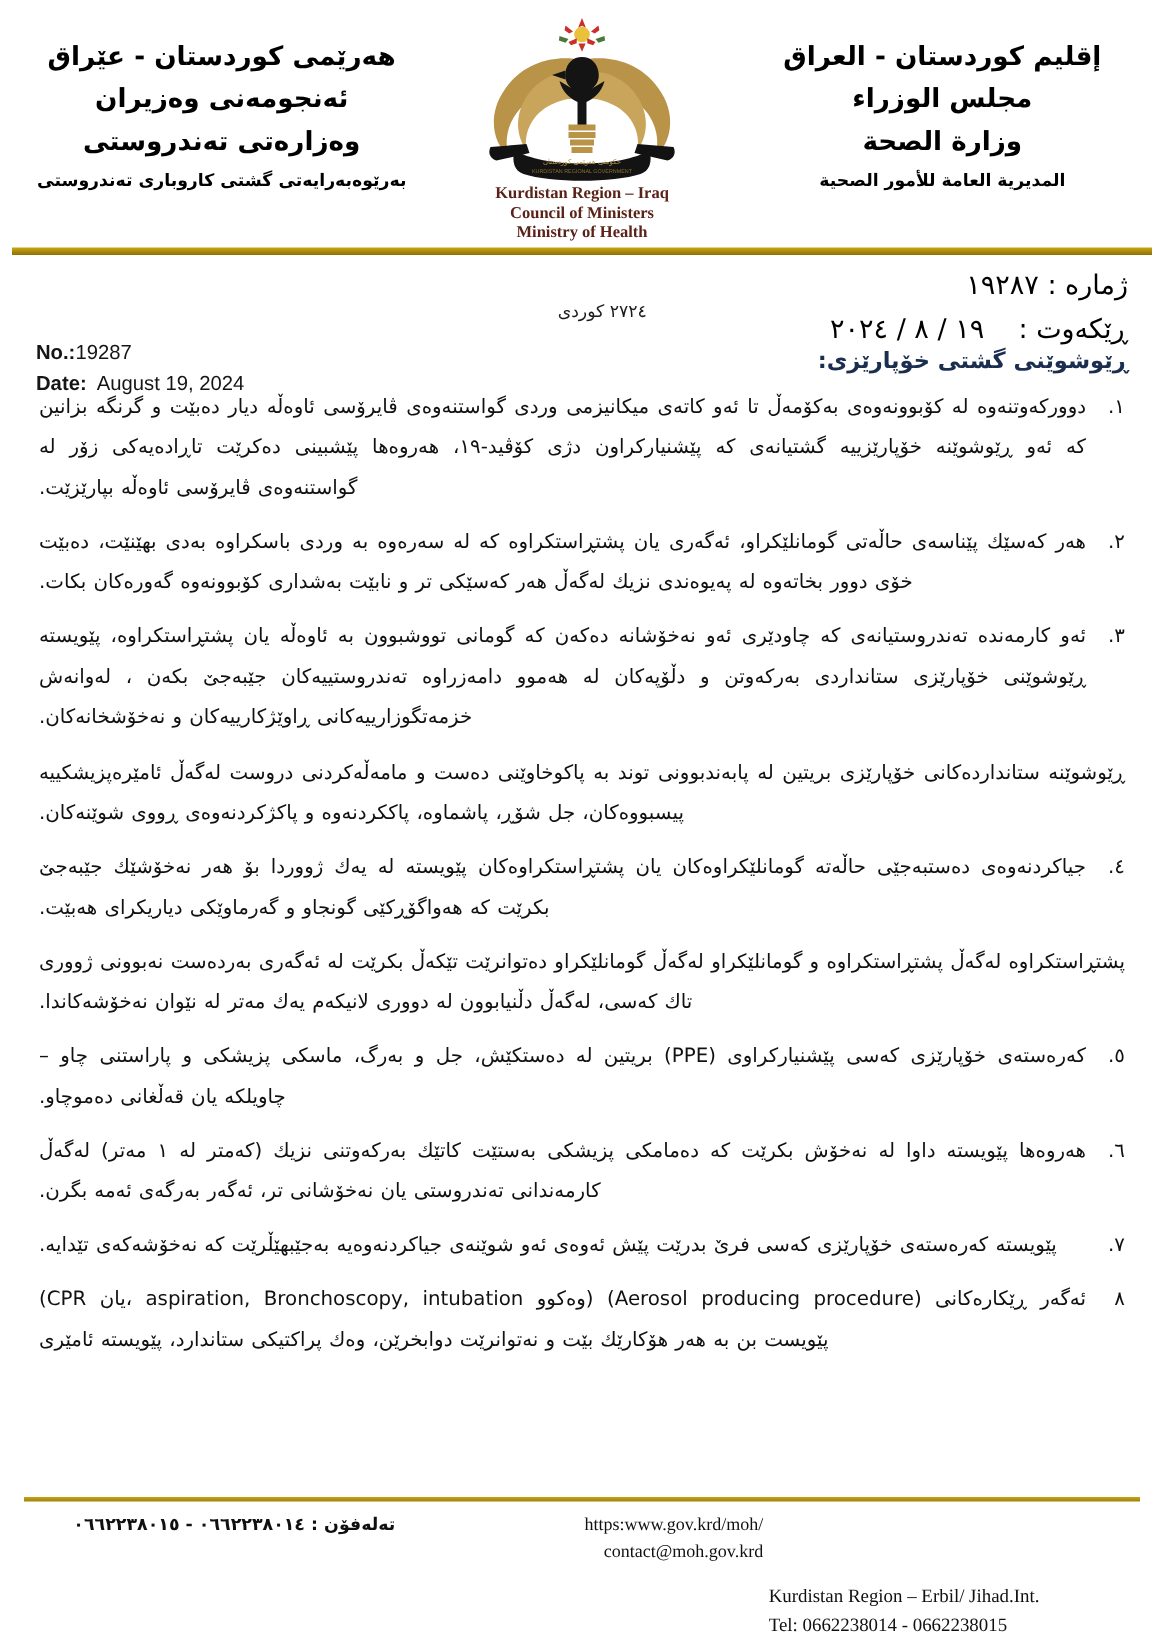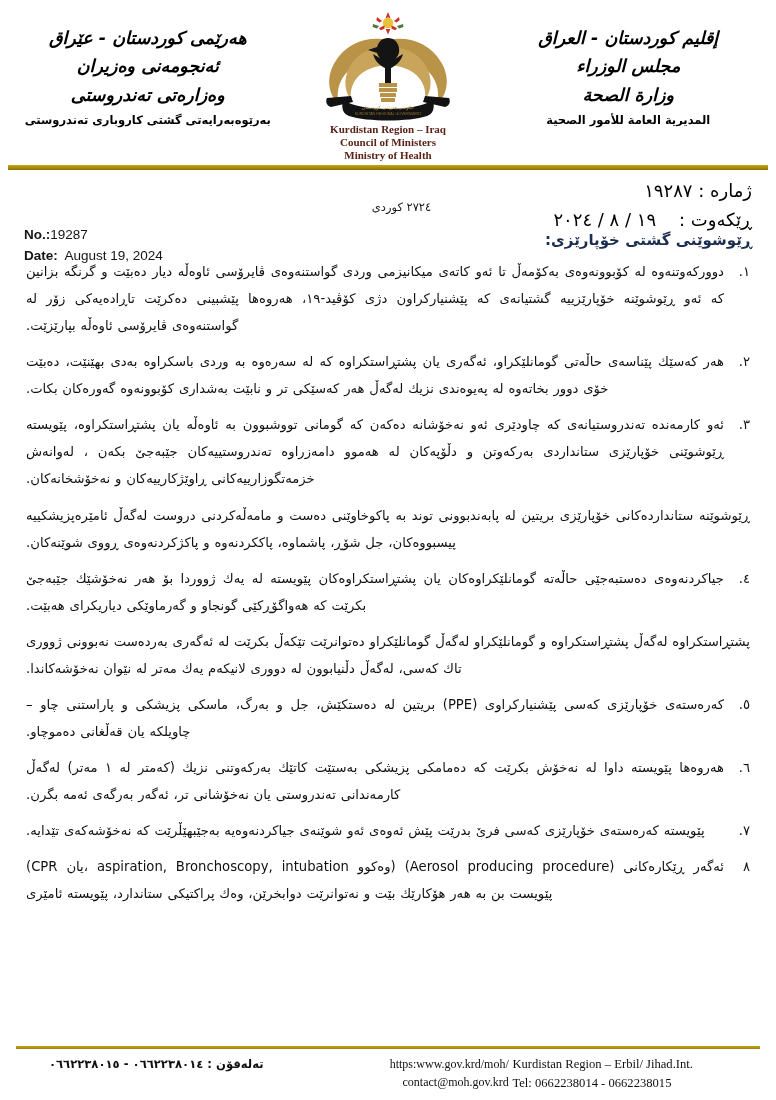--- a/index.html
+++ b/index.html
@@ -34,21 +34,20 @@
   }
   .lh-col.ku { direction: rtl; }
   .lh-col.ar { direction: rtl; }
   .lh-line {
     font-weight: bold;
     font-size: 17.5px;
     line-height: 1.62;
     color: #000000;
     letter-spacing: 0.2px;
     white-space: nowrap;
-    font-style: italic;
   }
   .lh-sub {
     font-weight: bold;
     font-size: 11.5px;
     line-height: 1.5;
     color: #000000;
     margin-top: 3px;
     white-space: nowrap;
   }
 
@@ -206,20 +205,21 @@
     line-height: 1.5;
     color: #101010;
   }
   .f-col.en {
     direction: ltr;
     text-align: left;
     font-family: "Liberation Serif", "DejaVu Serif", serif;
     font-size: 12.6px;
     line-height: 1.55;
     color: #101010;
+    margin-top: 48px;
   }
   .f-col div { white-space: nowrap; }
 </style>
 </head>
 <body>
 
 <div class="letterhead">
 
   <div class="lh-col ku">
     <div class="lh-line">هەرێمى كوردستان - عێراق</div>

